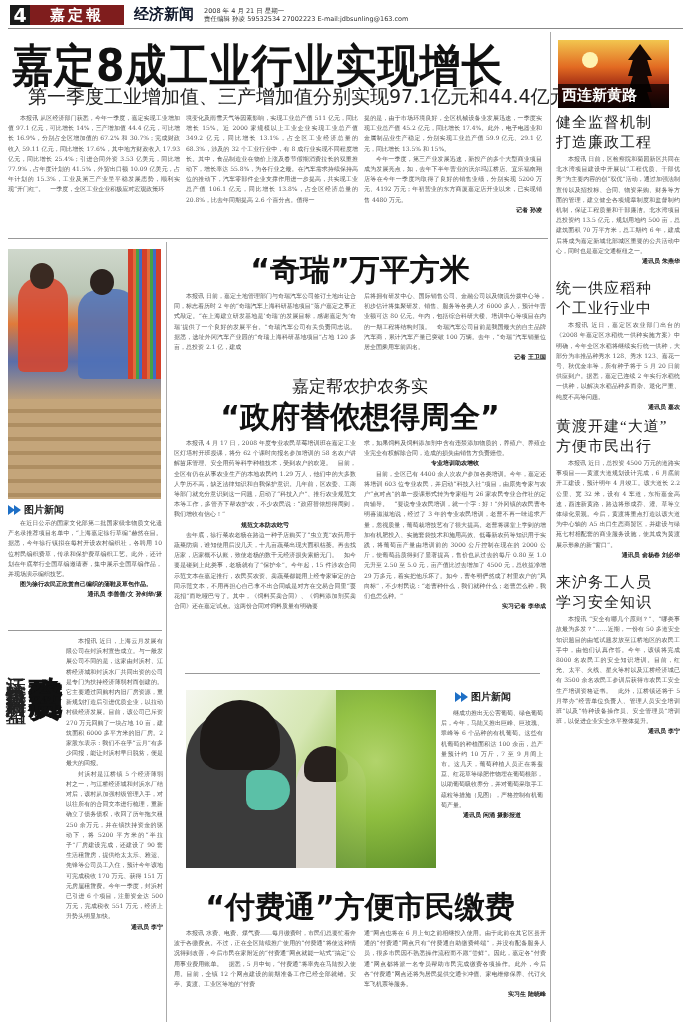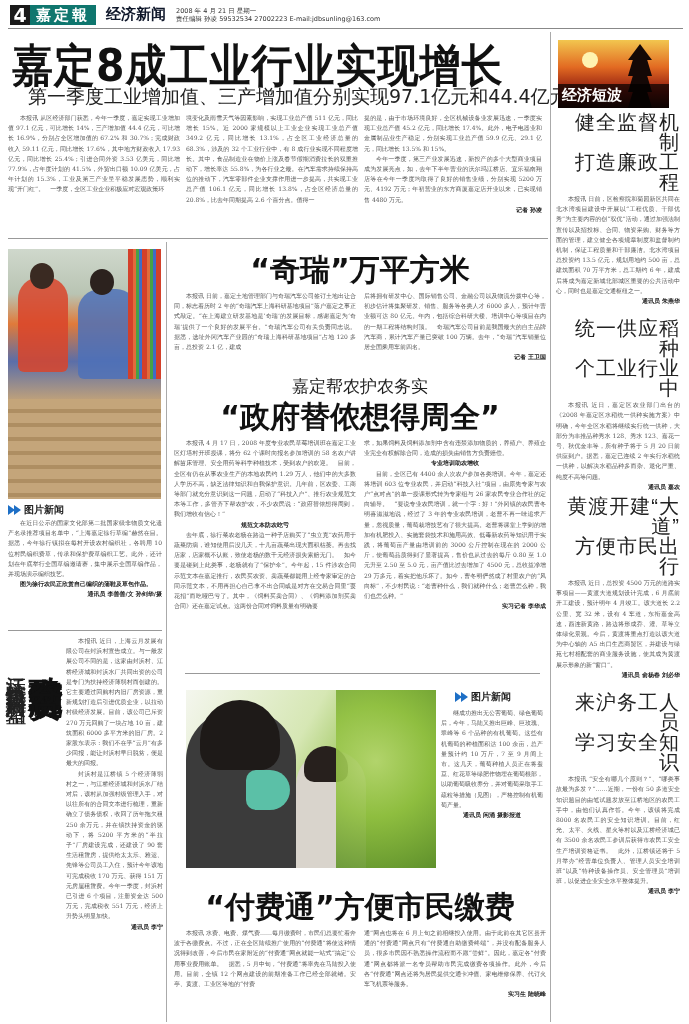--- a/index.html
+++ b/index.html
@@ -1,35 +1,35 @@
 <!DOCTYPE html>
 <html><head>
 <meta charset="utf-8">
 <style>
   *{box-sizing:border-box;margin:0;padding:0}
   html,body{width:689px;height:1024px;background:#fff;overflow:hidden}
   body{font-family:"DejaVu Serif",serif;color:#333;position:relative}
   .abs{position:absolute}
   .mast{left:10px;top:4px;height:21px;display:flex;align-items:center}
   .pg{background:#1a1a1a;color:#fff;font-family:"DejaVu Sans",sans-serif;font-weight:bold;font-size:19px;width:20px;height:20px;line-height:20px;text-align:center}
-  .logo{background:#0f766e;color:#fff;font-family:"DejaVu Serif",serif;font-weight:bold;font-size:15px;height:20px;line-height:20px;padding:0 6px;letter-spacing:3px}
+  .logo{background:#7f1d1d;color:#fff;font-family:"DejaVu Serif",serif;font-weight:bold;font-size:15px;height:20px;line-height:20px;padding:0 20px;letter-spacing:3px}
   .section{font-family:"DejaVu Sans",sans-serif;font-weight:bold;font-size:15px;color:#0f172a;margin-left:10px}
   .meta{margin-left:10px;font-family:"DejaVu Sans",sans-serif;font-size:6.5px;line-height:8px;color:#333}
   .rule{background:#888;height:1px}
   .headline{left:12px;top:36px;font-family:"DejaVu Sans",sans-serif;font-weight:900;font-size:41px;letter-spacing:1px;color:#111;transform:scaleY(1.1);transform-origin:left top;white-space:nowrap}
   .subhead{left:28px;top:84px;font-family:"DejaVu Sans",sans-serif;font-size:19px;color:#222;white-space:nowrap}
   .body{font-size:6px;line-height:10.2px;color:#555;text-align:justify;text-indent:2em}
   .col{position:absolute}
   .vline{position:absolute;width:1px;background:#aaa}
   .hline{position:absolute;height:1px;background:#999}
   .title2{font-family:"DejaVu Sans",sans-serif;font-weight:900;color:#111;text-align:center;white-space:nowrap}
   .photo{position:absolute;overflow:hidden}
   .pic-label{font-family:"DejaVu Sans",sans-serif;font-weight:bold;font-size:10px;color:#222;display:flex;align-items:center;gap:3px}
   .arrow{display:inline-block;width:0;height:0;border-top:5px solid transparent;border-bottom:5px solid transparent;border-left:7px solid #1d6fc6}
-  .side-title{font-family:Liberation Sans, sans-serif;font-size:20px;color:#222;text-align:right;line-height:20px;letter-spacing:1px}
+  .side-title{font-family:Liberation Serif, serif;font-size:15px;color:#222;text-align:left;line-height:20px;letter-spacing:1px}
   .byline{text-align:right;font-weight:bold;color:#222;text-indent:0}
   .vert-title{writing-mode:vertical-rl;font-family:"DejaVu Sans",sans-serif;font-weight:900;font-size:34px;color:#111;letter-spacing:1px;line-height:36px}
   .vert-sub{writing-mode:vertical-rl;font-family:"DejaVu Sans",sans-serif;font-size:21px;color:#222;letter-spacing:2px;line-height:24px}
   .subsec{text-align:center;font-weight:bold;color:#222;text-indent:0}
 </style>
 </head>
 <body>
 
 <div class="abs mast">
   <div class="pg">4</div>
@@ -127,21 +127,21 @@
 <div class="col body" style="left:174px;top:928px;width:182px">本报讯 水费、电费、煤气费……每月缴费时，市民们总要忙着奔波于各缴费点。不过，正在全区陆续推广使用的“付费通”将使这种情况得到改善，今后市民在家附近的“付费通”网点就能一站式“搞定”公用事业费用账单。　据悉，5 月中旬，“付费通”将率先在马陆投入使用。目前，全镇 12 个网点建设的前期准备工作已经全部就绪。安亭、黄渡、工业区等地的“付费</div>
 <div class="col" style="left:364px;top:928px;width:182px">
   <div class="body" style="text-indent:0">通”网点也将在 6 月上旬之前相继投入使用。由于此前在其它区县开通的“付费通”网点只有“付费通自助缴费终端”，并没有配备服务人员，很多市民因不熟悉操作流程而不愿“尝鲜”。因此，嘉定各“付费通”网点都将派一名专员帮助市民完成缴费各项操作。此外，今后各“付费通”网点还将为居民提供交通卡冲值、家电维修保养、代订火车飞机票等服务。</div>
   <div class="body byline">实习生 陆晓峰</div>
 </div>
 
 <div class="photo" style="left:558px;top:40px;width:111px;height:68px;background:linear-gradient(180deg,#f2c64f 0%,#e26a22 40%,#8e1a10 75%,#2a0c08 100%)">
   <div style="position:absolute;left:24px;top:12px;width:16px;height:16px;background:#fff3b0;border-radius:50%"></div>
   <div style="position:absolute;left:70px;top:4px;width:24px;height:64px;background:#140806;clip-path:polygon(50% 0,100% 25%,80% 25%,100% 50%,80% 50%,100% 75%,80% 75%,100% 100%,0 100%,20% 75%,0 75%,20% 50%,0 50%,20% 25%,0 25%)"></div>
   <div style="position:absolute;left:0;top:44px;width:111px;height:24px;background:rgba(0,0,0,.7)"></div>
-  <div style="position:absolute;left:4px;top:46px;font-family:'DejaVu Sans',sans-serif;font-weight:bold;font-size:15px;color:#fff">经济短波</div>
+  <div style="position:absolute;left:4px;top:46px;font-family:'DejaVu Sans',sans-serif;font-weight:bold;font-size:15px;color:#fff">西连新黄路</div>
 </div>
 
 <div class="col" style="left:556px;top:112px;width:124px">
   <div>
     <div class="side-title">健全监督机制</div>
     <div class="side-title">打造廉政工程</div>
     <div class="body" style="margin-top:2px">本报讯 日前，区检察院和菊园新区共同在北水湾项目建设中开展以“工程优质、干部优秀”为主要内容的创“双优”活动，通过加强法制宣传以及招投标、合同、物资采购、财务等方面的管理，建立健全各项规章制度和监督制约机制，保证工程质量和干部廉洁。北水湾项目总投资约 13.5 亿元，规划用地约 500 亩，总建筑面积 70 万平方米，总工期约 6 年，建成后将成为嘉定新城北部城区重要的公共活动中心，同时也是嘉定交通枢纽之一。</div>
     <div class="body byline">通讯员 朱燕华</div>
   </div>
   <div style="margin-top:12px">

